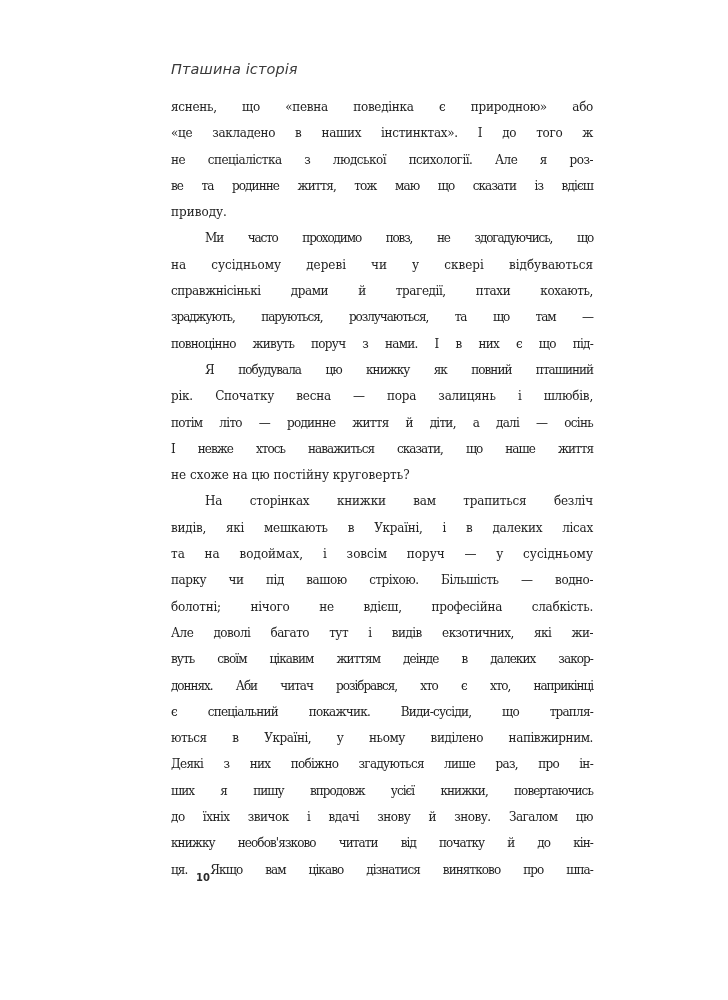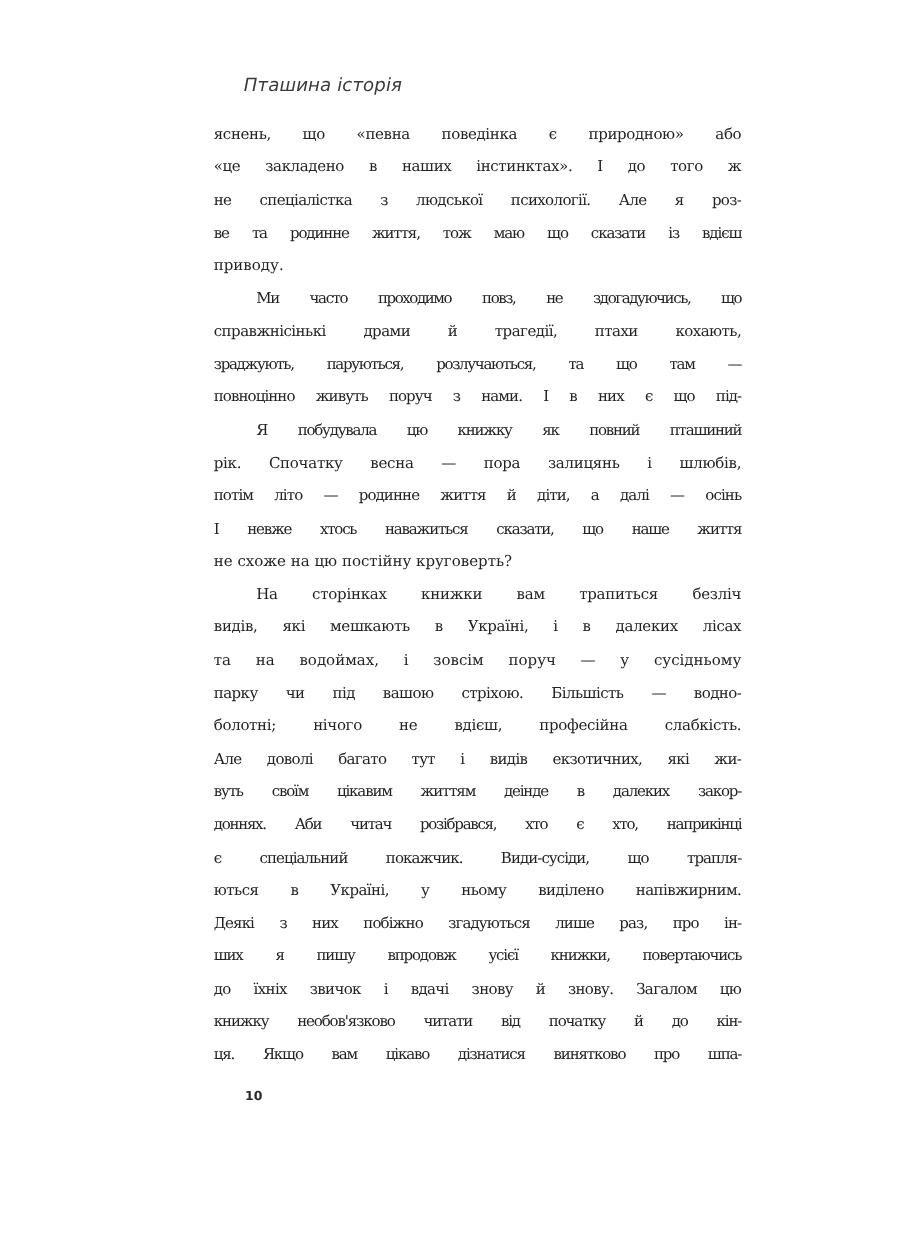--- a/index.html
+++ b/index.html
@@ -3,21 +3,21 @@
 <meta charset="utf-8">
 <style>
   html, body { margin: 0; padding: 0; }
   body {
     width: 728px; height: 1000px; background: #ffffff;
     position: relative; overflow: hidden;
   }
   .running-head {
     position: absolute; left: 171px; top: 61px;
     font-family: "DejaVu Sans", sans-serif; font-style: italic;
-    font-size: 14.5px; color: #3a3a3a; letter-spacing: 0.1px; margin-left: 24px;
+    font-size: 14.5px; color: #3a3a3a; letter-spacing: 0.1px;
   }
   .body-text {
     position: absolute; left: 171px; top: 94px; width: 422px;
     font-family: "DejaVu Serif", serif; font-size: 12px;
     line-height: 26.3px; color: #222222;
   }
   .line {
     display: block; white-space: nowrap; text-align: justify;
     text-align-last: justify; height: 26.3px; overflow: visible;
   }
@@ -34,20 +34,21 @@
 
 <div class="running-head">Пташина історія</div>
 
 <div class="body-text" id="body-text">
     <span class="line" style="white-space: nowrap; letter-spacing: -0.295455px;">яснень, що «певна поведінка є природною» або</span>
     <span class="line" style="white-space: nowrap; letter-spacing: -0.304348px;">«це закладено в наших інстинктах». І до того ж</span>
     <span class="line" style="white-space: nowrap; letter-spacing: -0.510204px;">не спеціалістка з людської психології. Але я роз-</span>
     <span class="line" style="white-space: nowrap; letter-spacing: -0.895833px;">ве та родинне життя, тож маю що сказати із вдієш</span>
     <span class="line last" style="white-space: nowrap;">приводу.</span>
     <span class="line indent" style="white-space: nowrap; letter-spacing: -1.13636px;">Ми часто проходимо повз, не здогадуючись, що</span>
+    <span class="line" style="white-space: nowrap;">на сусідньому дереві чи у сквері відбуваються</span>
     <span class="line" style="white-space: nowrap; letter-spacing: -0.425532px;">справжнісінькі драми й трагедії, птахи кохають,</span>
     <span class="line" style="white-space: nowrap; letter-spacing: -1.04255px;">зраджують, паруються, розлучаються, та що там —</span>
     <span class="line" style="white-space: nowrap; letter-spacing: -0.734694px;">повноцінно живуть поруч з нами. І в них є що під-</span>
     <span class="line indent" style="white-space: nowrap; letter-spacing: -0.97561px;">Я побудувала цю книжку як повний пташиний</span>
     <span class="line" style="white-space: nowrap; letter-spacing: -0.222222px;">рік. Спочатку весна — пора залицянь і шлюбів,</span>
     <span class="line" style="white-space: nowrap; letter-spacing: -0.714286px;">потім літо — родинне життя й діти, а далі — осінь</span>
     <span class="line" style="white-space: nowrap; letter-spacing: -0.957447px;">І невже хтось наважиться сказати, що наше життя</span>
     <span class="line last" style="white-space: nowrap;">не схоже на цю постійну круговерть?</span>
     <span class="line indent" style="white-space: nowrap; letter-spacing: -0.2px;">На сторінках книжки вам трапиться безліч</span>
     <span class="line" style="white-space: nowrap; letter-spacing: -0.25px;">видів, які мешкають в Україні, і в далеких лісах</span>

